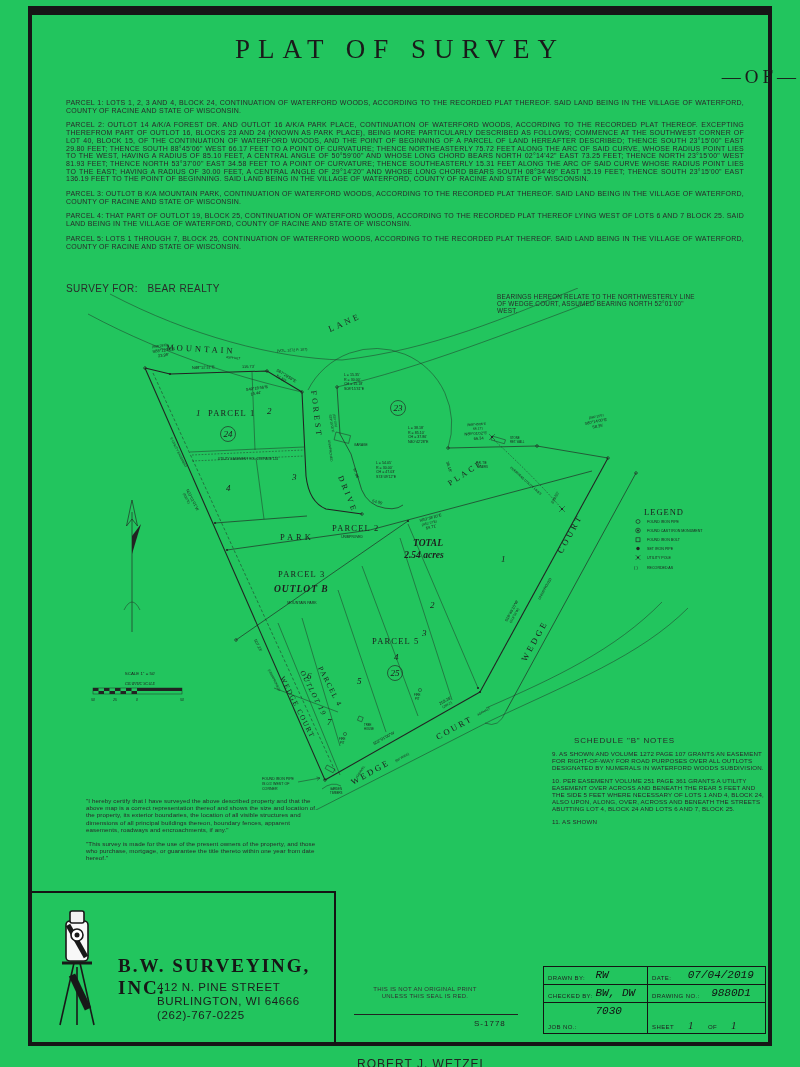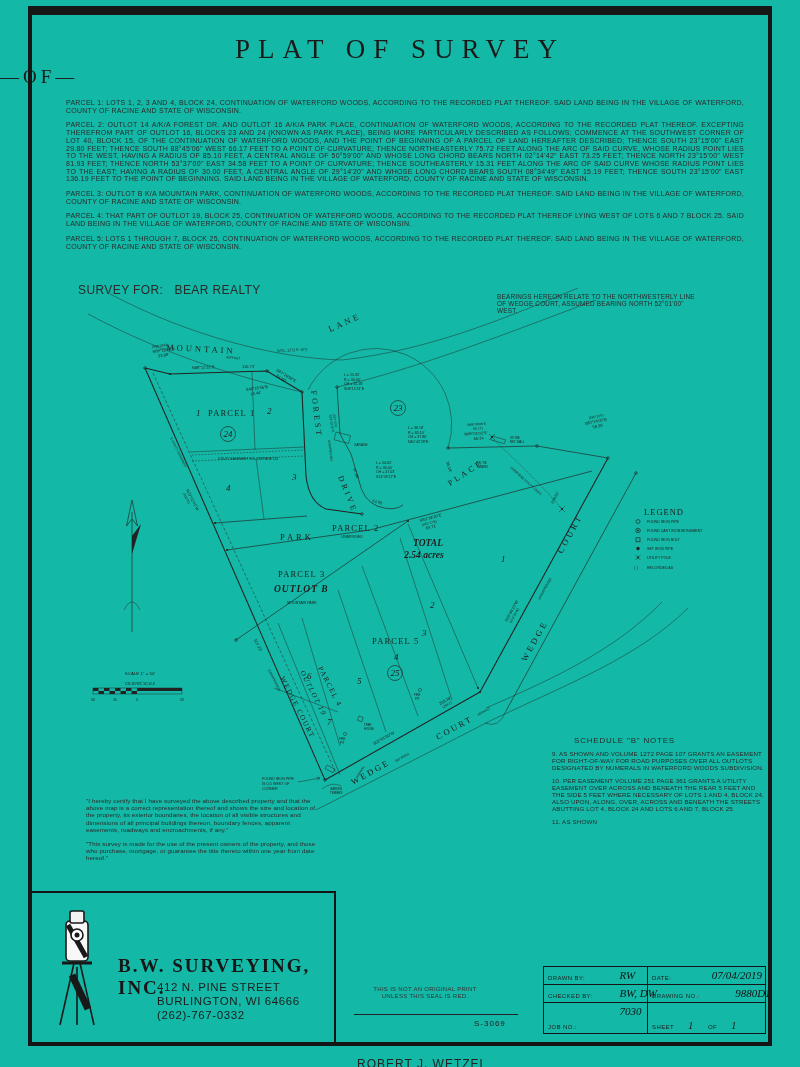--- a/index.html
+++ b/index.html
@@ -1,26 +1,26 @@
 <!DOCTYPE html>
 <html><head>
 <meta charset="utf-8">
 <style>
   html,body{margin:0;padding:0;background:#e9e9e7;}
-  .page{position:relative;width:800px;height:1067px;background:#14b8a6;overflow:hidden;
+  .page{position:relative;width:800px;height:1067px;background:#22c55e;overflow:hidden;
         font-family:"Liberation Sans",sans-serif;color:#222;}
   .frame{position:absolute;left:28px;top:6px;width:744px;height:1040px;box-sizing:border-box;
          border:4px solid #161616;border-top-width:9px;}
   .title-main{position:absolute;top:34px;left:0;width:100%;text-align:center;
          font-family:"Liberation Serif",serif;font-size:27px;letter-spacing:8px;color:#1a1a1a;}
-  .title-sub{position:absolute;top:66px;left:0;width:100%;text-align:left;
+  .title-sub{position:absolute;top:66px;left:0;width:100%;text-align:right;
          font-family:"Liberation Serif",serif;font-size:19px;letter-spacing:4px;color:#1a1a1a;}
   .descs{position:absolute;left:66px;top:99px;width:678px;}
   .descs p{margin:0 0 7px 0;font-size:7px;line-height:7.7px;letter-spacing:.25px;text-align:justify;color:#2a2a2a;}
-  .survey-for{position:absolute;left:78px;top:283px;font-size:12px;letter-spacing:.4px;color:#2a2a2a;}
+  .survey-for{position:absolute;left:66px;top:283px;font-size:10px;letter-spacing:.4px;color:#2a2a2a;}
   .bearing-note{position:absolute;left:497px;top:293px;width:198px;font-size:6.4px;line-height:7.2px;
          letter-spacing:.2px;color:#2a2a2a;}
   .schedule{position:absolute;left:552px;top:736px;width:216px;color:#2a2a2a;}
   .schedule .sch-title{font-size:8px;letter-spacing:.8px;margin:0 0 5px 22px;}
   .schedule .note{font-size:6.2px;line-height:7px;letter-spacing:.15px;margin-bottom:6px;}
   .certify{position:absolute;left:86px;top:797px;width:234px;color:#2a2a2a;}
   .certify p{margin:0 0 7px 0;font-size:6.2px;line-height:7.2px;letter-spacing:.1px;}
   .plat-svg{position:absolute;left:40px;top:288px;}
 
   
@@ -33,22 +33,22 @@
              font-size:6px;line-height:7px;letter-spacing:.3px;color:#333;}
   .sig-line{position:absolute;left:354px;top:1014px;width:164px;border-top:1.4px solid #222;}
   .surveyor{position:absolute;left:357px;top:1057px;font-size:12px;letter-spacing:1px;color:#222;}
   .license{position:absolute;left:474px;top:1019px;font-size:8px;letter-spacing:1px;color:#222;}
   .info-table{position:absolute;left:543px;top:966px;width:221px;height:66px;
               border:1.5px solid #141414;display:grid;grid-template-columns:104px 1fr;}
   .info-cell{border-bottom:1px solid #141414;border-right:1px solid #141414;position:relative;padding:2px 4px;}
   .info-cell.last-row{border-bottom:none;}
   .info-cell.right-col{border-right:none;}
   .cell-label{font-size:6px;letter-spacing:.4px;color:#222;position:absolute;bottom:3px;left:4px;}
-  .cell-value{font-family:Liberation Serif, serif;font-style:italic;font-size:11px;color:#111;
-              position:absolute;top:2px;left:50%;white-space:nowrap;margin-left:24px;}
+  .cell-value{font-family:Liberation Mono, monospace;font-style:italic;font-size:11px;color:#111;
+              position:absolute;top:2px;left:50%;white-space:nowrap;}
   .sheet-cell{font-size:6px;letter-spacing:.4px;color:#222;display:flex;align-items:flex-end;gap:14px;padding-bottom:3px;}
   .sheet-num{font-family:"Liberation Serif",serif;font-style:italic;font-size:11px;position:relative;top:1px;}
 
   
   svg text{font-family:"Liberation Sans",sans-serif;fill:#1e1e1e;}
   .t28{font-size:2.8px}.t3{font-size:3.2px}.t35{font-size:3.6px}.t4{font-size:4px}.t45{font-size:4.4px}
   .ser{font-family:"Liberation Serif",serif;}
   .it{font-style:italic}.bd{font-weight:bold}
   .rd{font-family:"Liberation Serif",serif;font-size:8.5px;letter-spacing:3px;}
   .rd7{font-family:"Liberation Serif",serif;font-size:7.2px;letter-spacing:1.5px;}
@@ -403,31 +403,31 @@
         <circle cx="29" cy="30" r="6" fill="#fff"></circle>
         <circle cx="29" cy="30" r="2.5" fill="#181818" stroke="none"></circle>
         <path d="M14,58 L44,58" stroke-width="3"></path>
         <path d="M24,70 L40,104" stroke-width="7" stroke="#181818"></path>
       </g>
     </svg>
     <div class="company" style="position:absolute;left:86px;top:38px">B.W.  SURVEYING,  INC.</div>
     <div class="address" style="position:absolute;left:125px;top:87px">
       <div>412 N. PINE STREET</div>
       <div>BURLINGTON, WI  64666</div>
-      <div>(262)-767-0332</div>
+      <div>(262)-767-0225</div>
     </div>
   </div>
 
   <div class="seal-note">
     <div>THIS IS NOT AN ORIGINAL PRINT</div>
     <div>UNLESS THIS SEAL IS RED.</div>
   </div>
   <div class="sig-line"></div>
   <div class="surveyor">ROBERT J. WETZEL</div>
-  <div class="license">S-3069</div>
+  <div class="license">S-1778</div>
 
   <div class="info-table">
     <div class="info-cell">
       <span class="cell-label">DRAWN BY:</span>
       <span class="cell-value">RW</span>
     </div>
     <div class="info-cell right-col">
       <span class="cell-label">DATE:</span>
       <span class="cell-value" style="left:34%">07/04/2019</span>
     </div>

